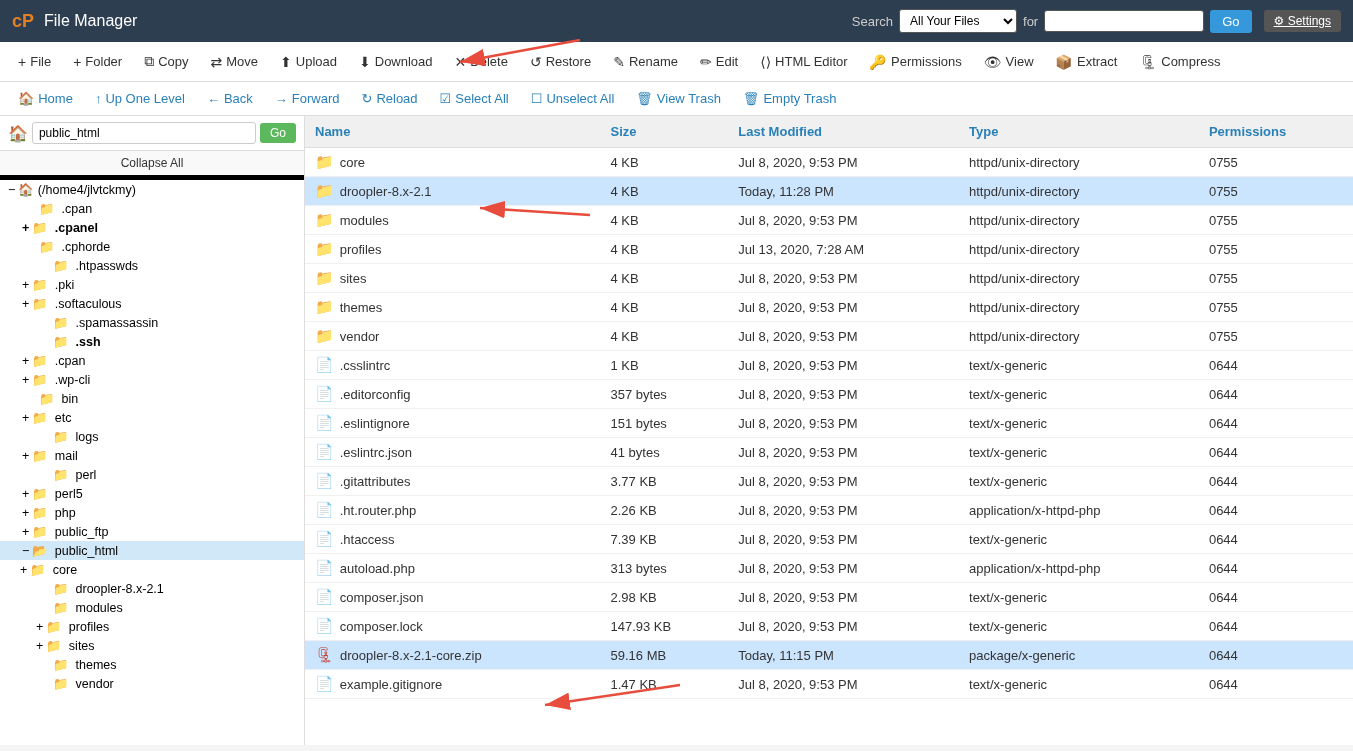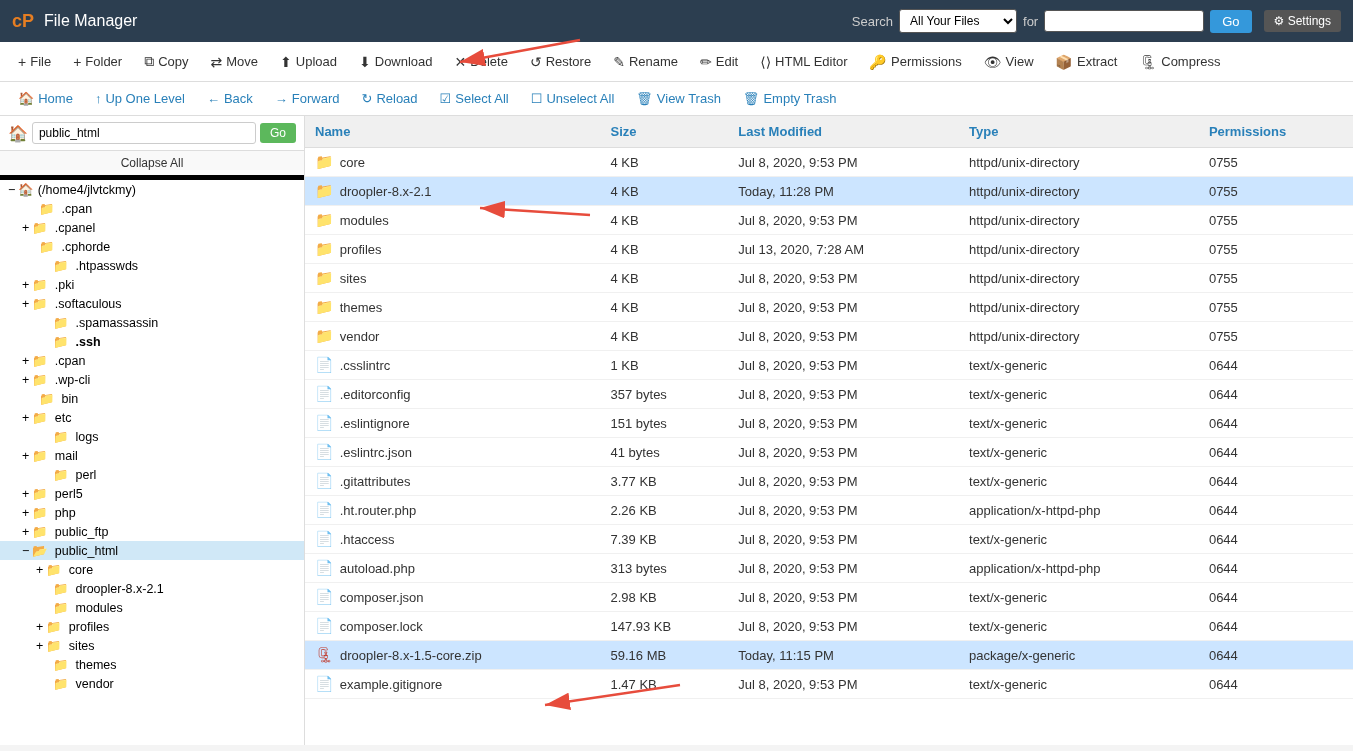--- a/index.html
+++ b/index.html
@@ -57,20 +57,21 @@
     }
     .top-bar .settings-btn {
       background: #555;
       color: white;
       border: none;
       padding: 4px 10px;
       border-radius: 3px;
       cursor: pointer;
       font-size: 12px;
       margin-left: 6px;
+      text-decoration: underline;
     }
 
     
     .toolbar {
       background: #fff;
       border-bottom: 1px solid #ddd;
       display: flex;
       align-items: center;
       padding: 6px 8px;
       flex-wrap: wrap;
@@ -357,39 +358,39 @@
     <div class="sidebar">
       <div class="sidebar-path">
         <span style="font-size:16px;">🏠</span>
         <input type="text" value="public_html" style="">
         <button class="go-btn">Go</button>
       </div>
       <div class="sidebar-collapse">Collapse All</div>
       <div id="tree-container">
           <div class="tree-item" style="padding-left: 8px;"><span>−</span> <span>🏠</span> <span>(/home4/jlvtckmy)</span></div>
           <div class="tree-item" style="padding-left: 22px;"><span style="display:inline-block;width:14px"></span> <span class="folder-icon">📁</span> <span>.cpan</span></div>
-          <div class="tree-item" style="padding-left: 22px;"><span>+</span> <span class="folder-icon">📁</span> <span>.cpanel</span></div>
+          <div class="tree-item" style="padding-left: 22px; font-weight: bold;"><span>+</span> <span class="folder-icon">📁</span> <span>.cpanel</span></div>
           <div class="tree-item" style="padding-left: 22px;"><span style="display:inline-block;width:14px"></span> <span class="folder-icon">📁</span> <span>.cphorde</span></div>
           <div class="tree-item" style="padding-left: 36px;"><span style="display:inline-block;width:14px"></span> <span class="folder-icon">📁</span> <span>.htpasswds</span></div>
           <div class="tree-item" style="padding-left: 22px;"><span>+</span> <span class="folder-icon">📁</span> <span>.pki</span></div>
           <div class="tree-item" style="padding-left: 22px;"><span>+</span> <span class="folder-icon">📁</span> <span>.softaculous</span></div>
           <div class="tree-item" style="padding-left: 36px;"><span style="display:inline-block;width:14px"></span> <span class="folder-icon">📁</span> <span>.spamassassin</span></div>
           <div class="tree-item" style="padding-left: 36px; font-weight: bold;"><span style="display:inline-block;width:14px"></span> <span class="folder-icon">📁</span> <span>.ssh</span></div>
           <div class="tree-item" style="padding-left: 22px;"><span>+</span> <span class="folder-icon">📁</span> <span>.cpan</span></div>
           <div class="tree-item" style="padding-left: 22px;"><span>+</span> <span class="folder-icon">📁</span> <span>.wp-cli</span></div>
           <div class="tree-item" style="padding-left: 22px;"><span style="display:inline-block;width:14px"></span> <span class="folder-icon">📁</span> <span>bin</span></div>
           <div class="tree-item" style="padding-left: 22px;"><span>+</span> <span class="folder-icon">📁</span> <span>etc</span></div>
           <div class="tree-item" style="padding-left: 36px;"><span style="display:inline-block;width:14px"></span> <span class="folder-icon">📁</span> <span>logs</span></div>
           <div class="tree-item" style="padding-left: 22px;"><span>+</span> <span class="folder-icon">📁</span> <span>mail</span></div>
           <div class="tree-item" style="padding-left: 36px;"><span style="display:inline-block;width:14px"></span> <span class="folder-icon">📁</span> <span>perl</span></div>
           <div class="tree-item" style="padding-left: 22px;"><span>+</span> <span class="folder-icon">📁</span> <span>perl5</span></div>
           <div class="tree-item" style="padding-left: 22px;"><span>+</span> <span class="folder-icon">📁</span> <span>php</span></div>
           <div class="tree-item" style="padding-left: 22px;"><span>+</span> <span class="folder-icon">📁</span> <span>public_ftp</span></div>
           <div class="tree-item selected" style="padding-left: 22px;"><span>−</span> <span class="folder-icon">📂</span> <span>public_html</span></div>
-          <div class="tree-item" style="padding-left: 36px;"><span>+</span> <span class="folder-icon">📁</span> <span>core</span></div>
+          <div class="tree-item" style="padding-left: 20px;"><span>+</span> <span class="folder-icon">📁</span> <span>core</span></div>
           <div class="tree-item" style="padding-left: 36px;"><span style="display:inline-block;width:14px"></span> <span class="folder-icon">📁</span> <span>droopler-8.x-2.1</span></div>
           <div class="tree-item" style="padding-left: 36px;"><span style="display:inline-block;width:14px"></span> <span class="folder-icon">📁</span> <span>modules</span></div>
           <div class="tree-item" style="padding-left: 36px;"><span>+</span> <span class="folder-icon">📁</span> <span>profiles</span></div>
           <div class="tree-item" style="padding-left: 36px;"><span>+</span> <span class="folder-icon">📁</span> <span>sites</span></div>
           <div class="tree-item" style="padding-left: 36px;"><span style="display:inline-block;width:14px"></span> <span class="folder-icon">📁</span> <span>themes</span></div>
           <div class="tree-item" style="padding-left: 36px;"><span style="display:inline-block;width:14px"></span> <span class="folder-icon">📁</span> <span>vendor</span></div>
         </div>
     </div>
 
     <div class="file-list">
@@ -517,21 +518,21 @@
     <td>0644</td>
   </tr>
             <tr>
     <td><span class="file-icon file-icon-cell">📄</span><span>composer.lock</span></td>
     <td>147.93 KB</td>
     <td>Jul 8, 2020, 9:53 PM</td>
     <td>text/x-generic</td>
     <td>0644</td>
   </tr>
             <tr class="selected-row">
-    <td><span class="file-icon zip-icon-cell">🗜</span><span>droopler-8.x-1.5-core.zip</span></td>
+    <td><span class="file-icon zip-icon-cell">🗜</span><span>droopler-8.x-2.1-core.zip</span></td>
     <td>59.16 MB</td>
     <td>Today, 11:15 PM</td>
     <td>package/x-generic</td>
     <td>0644</td>
   </tr>
             <tr>
     <td><span class="file-icon file-icon-cell">📄</span><span>example.gitignore</span></td>
     <td>1.47 KB</td>
     <td>Jul 8, 2020, 9:53 PM</td>
     <td>text/x-generic</td>

